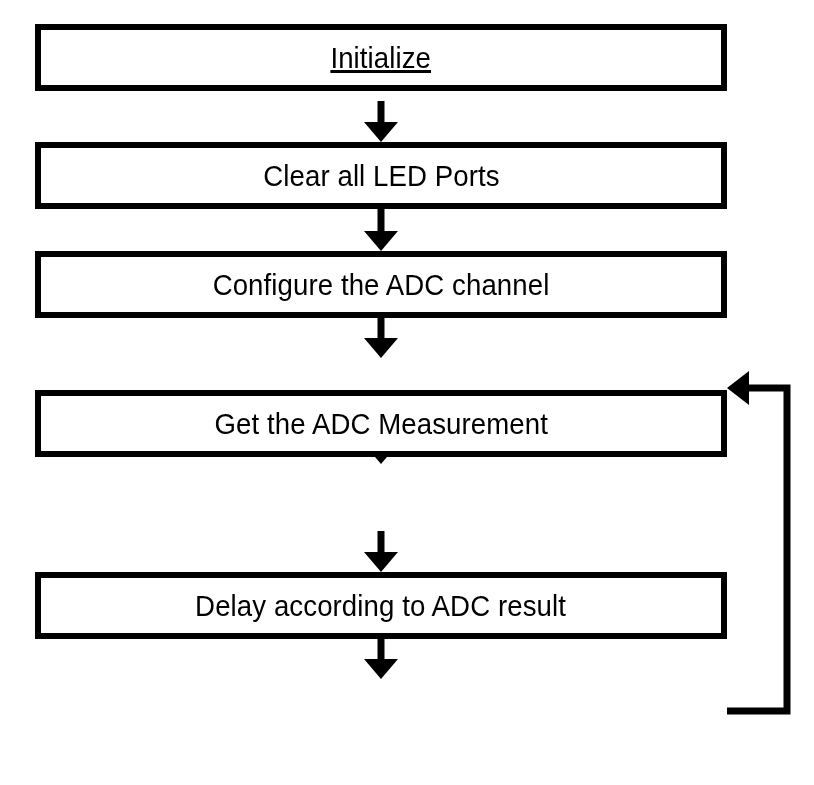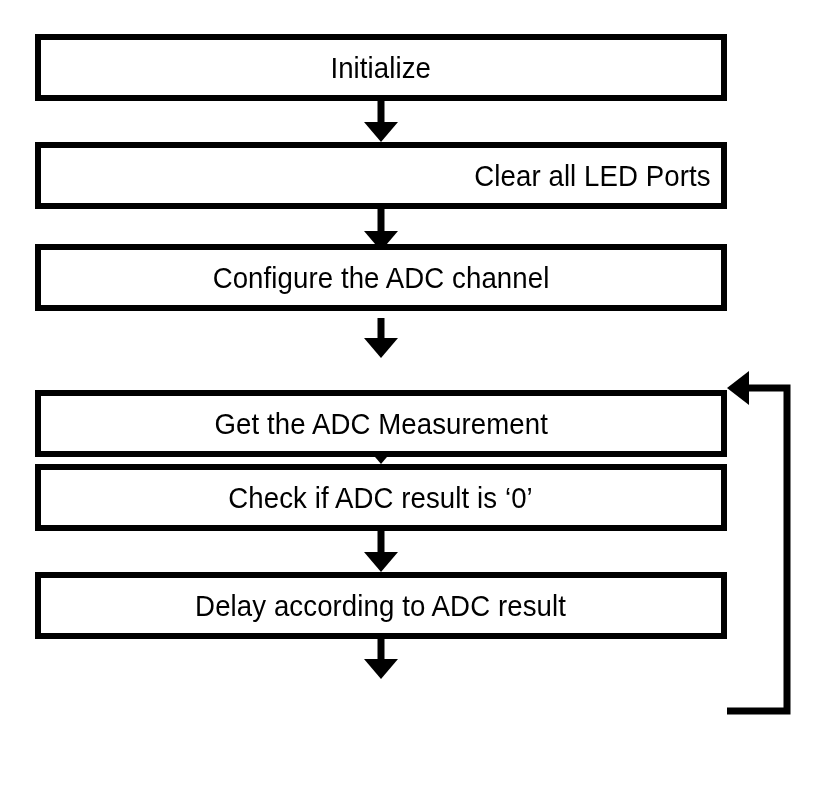--- a/index.html
+++ b/index.html
@@ -42,23 +42,23 @@
     font-family: "Liberation Sans", sans-serif;
     font-size: 30px;
     font-weight: 400;
     line-height: 1;
     color: #000000;
     letter-spacing: 0.1px;
     white-space: nowrap;
     transform: scaleX(0.92);
     transform-origin: center center;
   }
-  .box-0 { top: 34px; }
-  .box-1 { top: 142px; justify-content: flex-end; }
-  .box-2 { top: 244px; }
+  .box-0 { top: 24px; text-decoration: underline; }
+  .box-1 { top: 142px; }
+  .box-2 { top: 251px; }
   .box-3 { top: 358px; margin-top: 32px; }
   .box-4 { top: 464px; }
   .box-5 { top: 572px; }
   .box-6 { top: 679px; }
 </style>
 </head>
 <body>
 
 <div id="canvas">
 
@@ -109,22 +109,19 @@
   </div>
 
   <div class="flow-box box-2">
     <span class="flow-box-label">Configure the ADC channel</span>
   </div>
 
   <div class="flow-box box-3">
     <span class="flow-box-label">Get the ADC Measurement</span>
   </div>
 
-  <div class="flow-box box-4">
-    <span class="flow-box-label">Check if ADC result is ‘0’</span>
-  </div>
 
   <div class="flow-box box-5">
     <span class="flow-box-label">Delay according to ADC result</span>
   </div>
 
 
 </div>
 
 </body></html>

